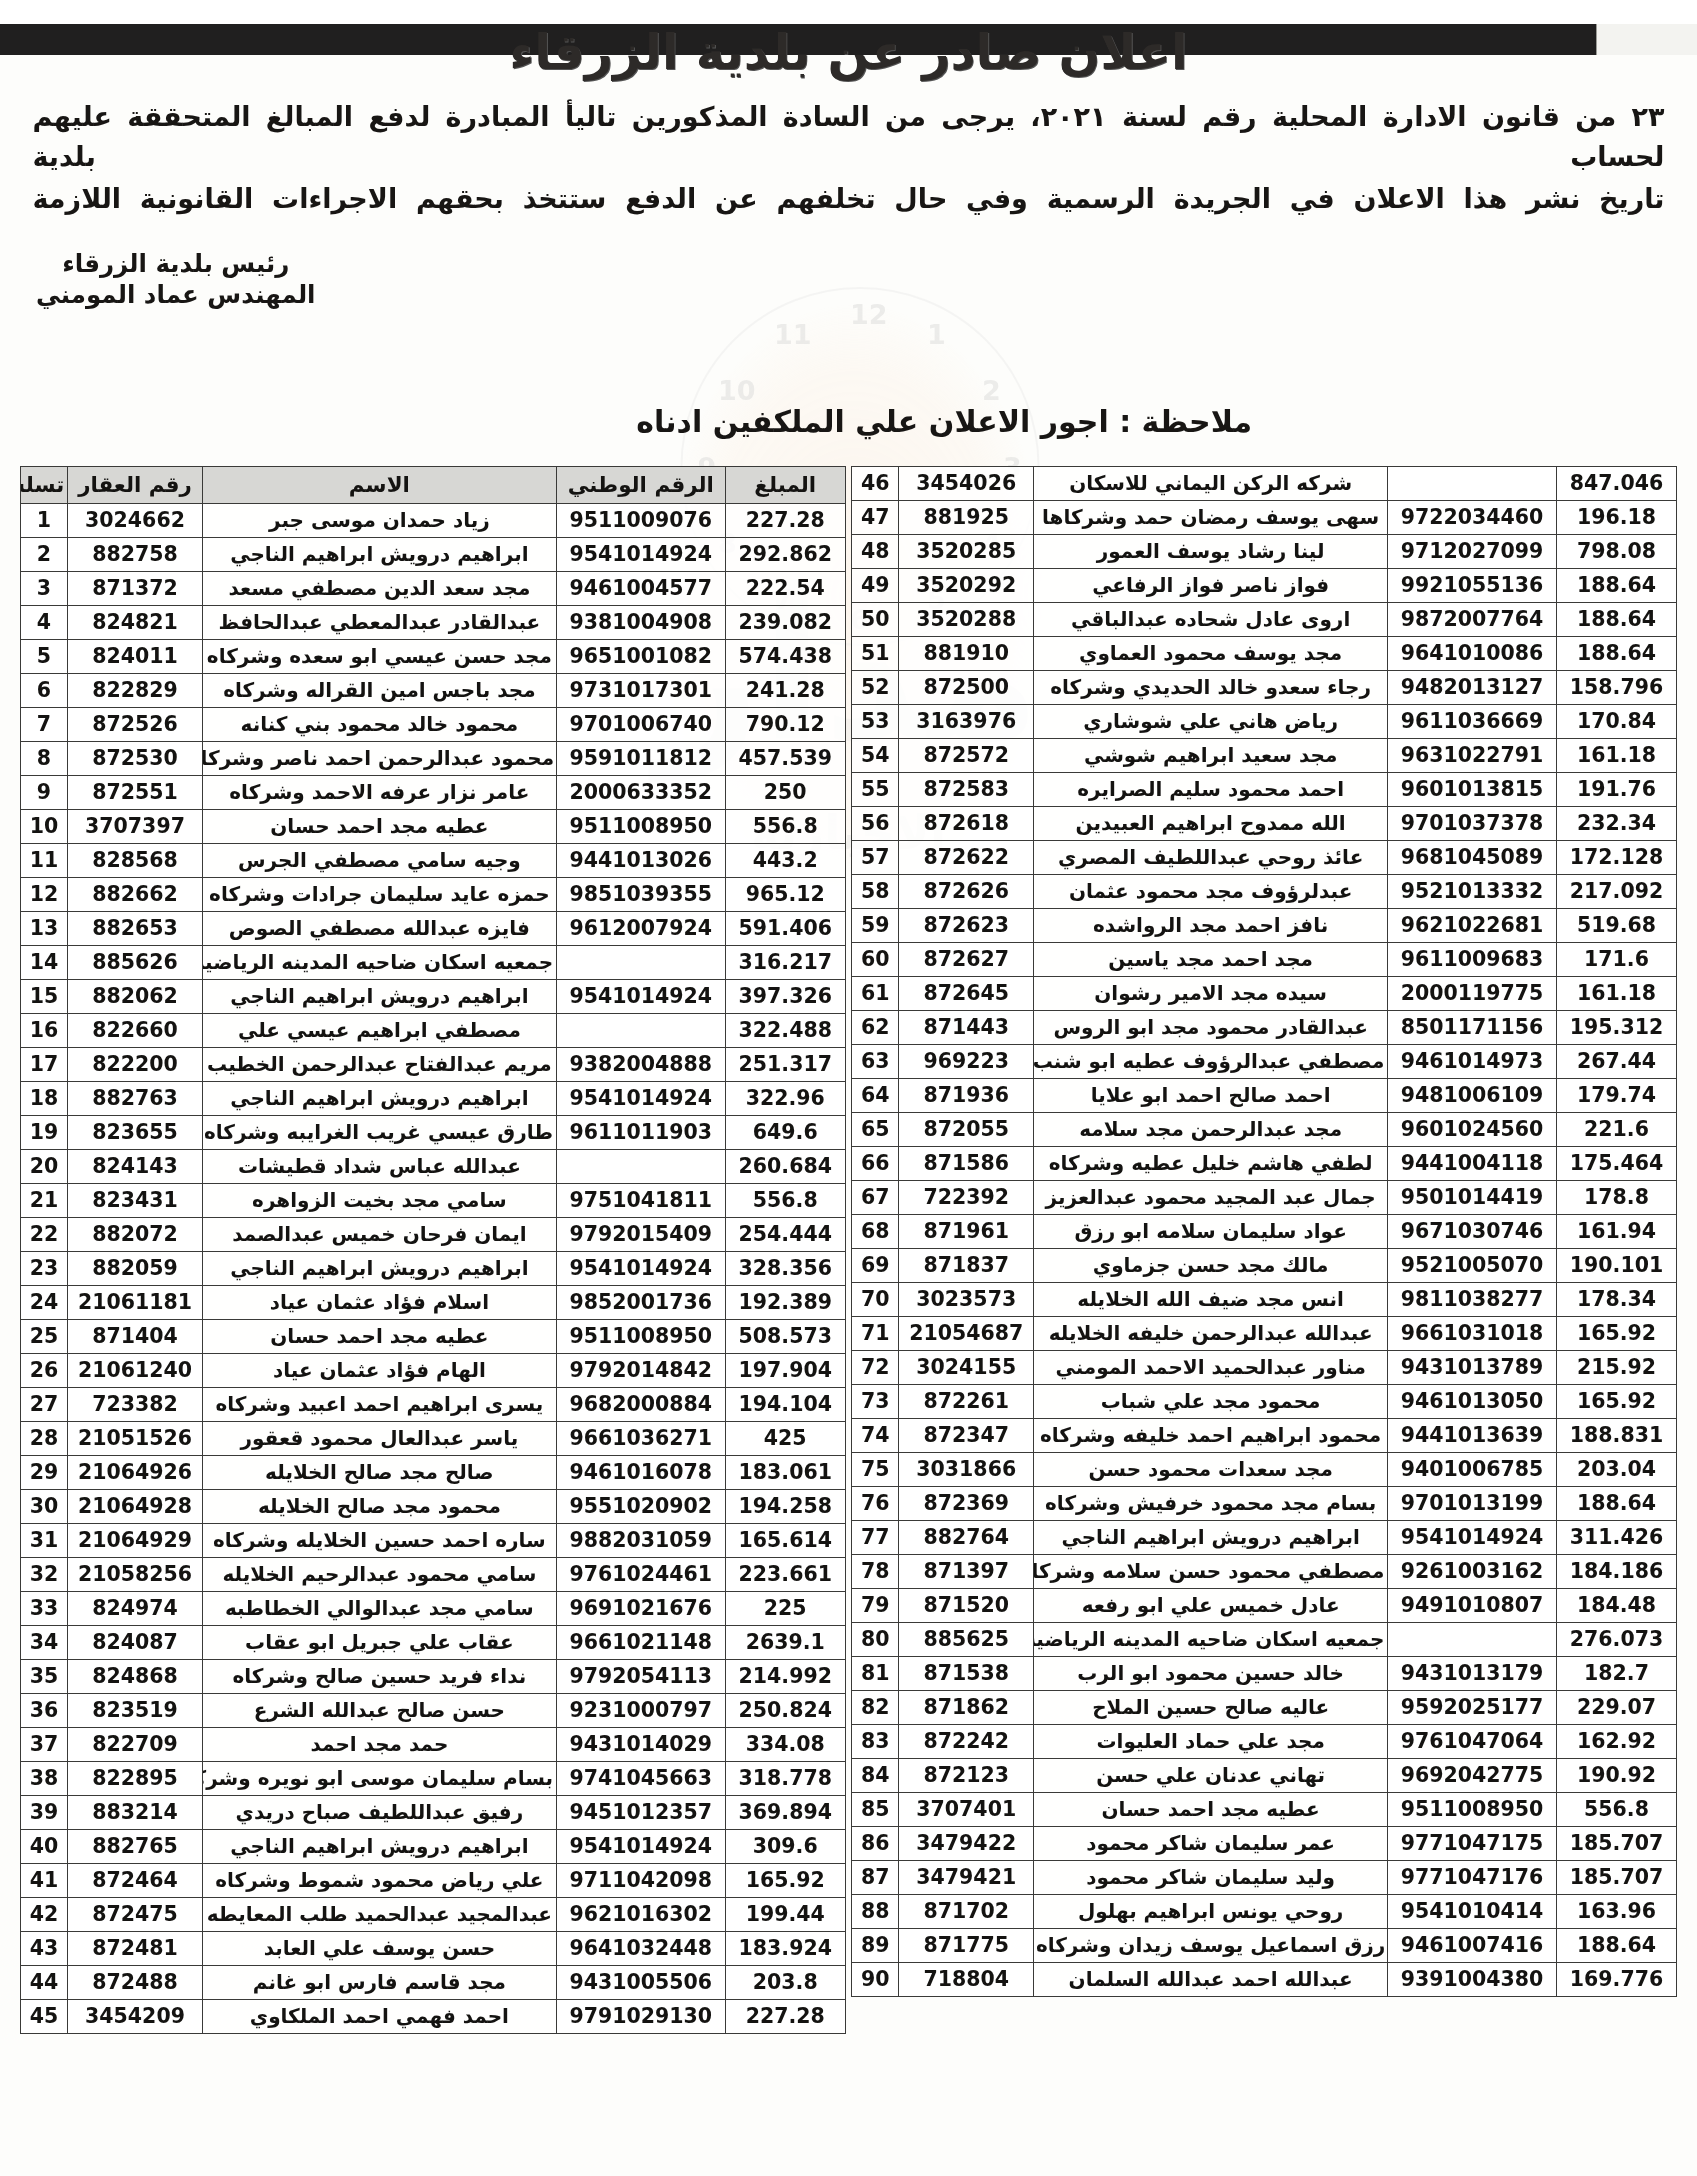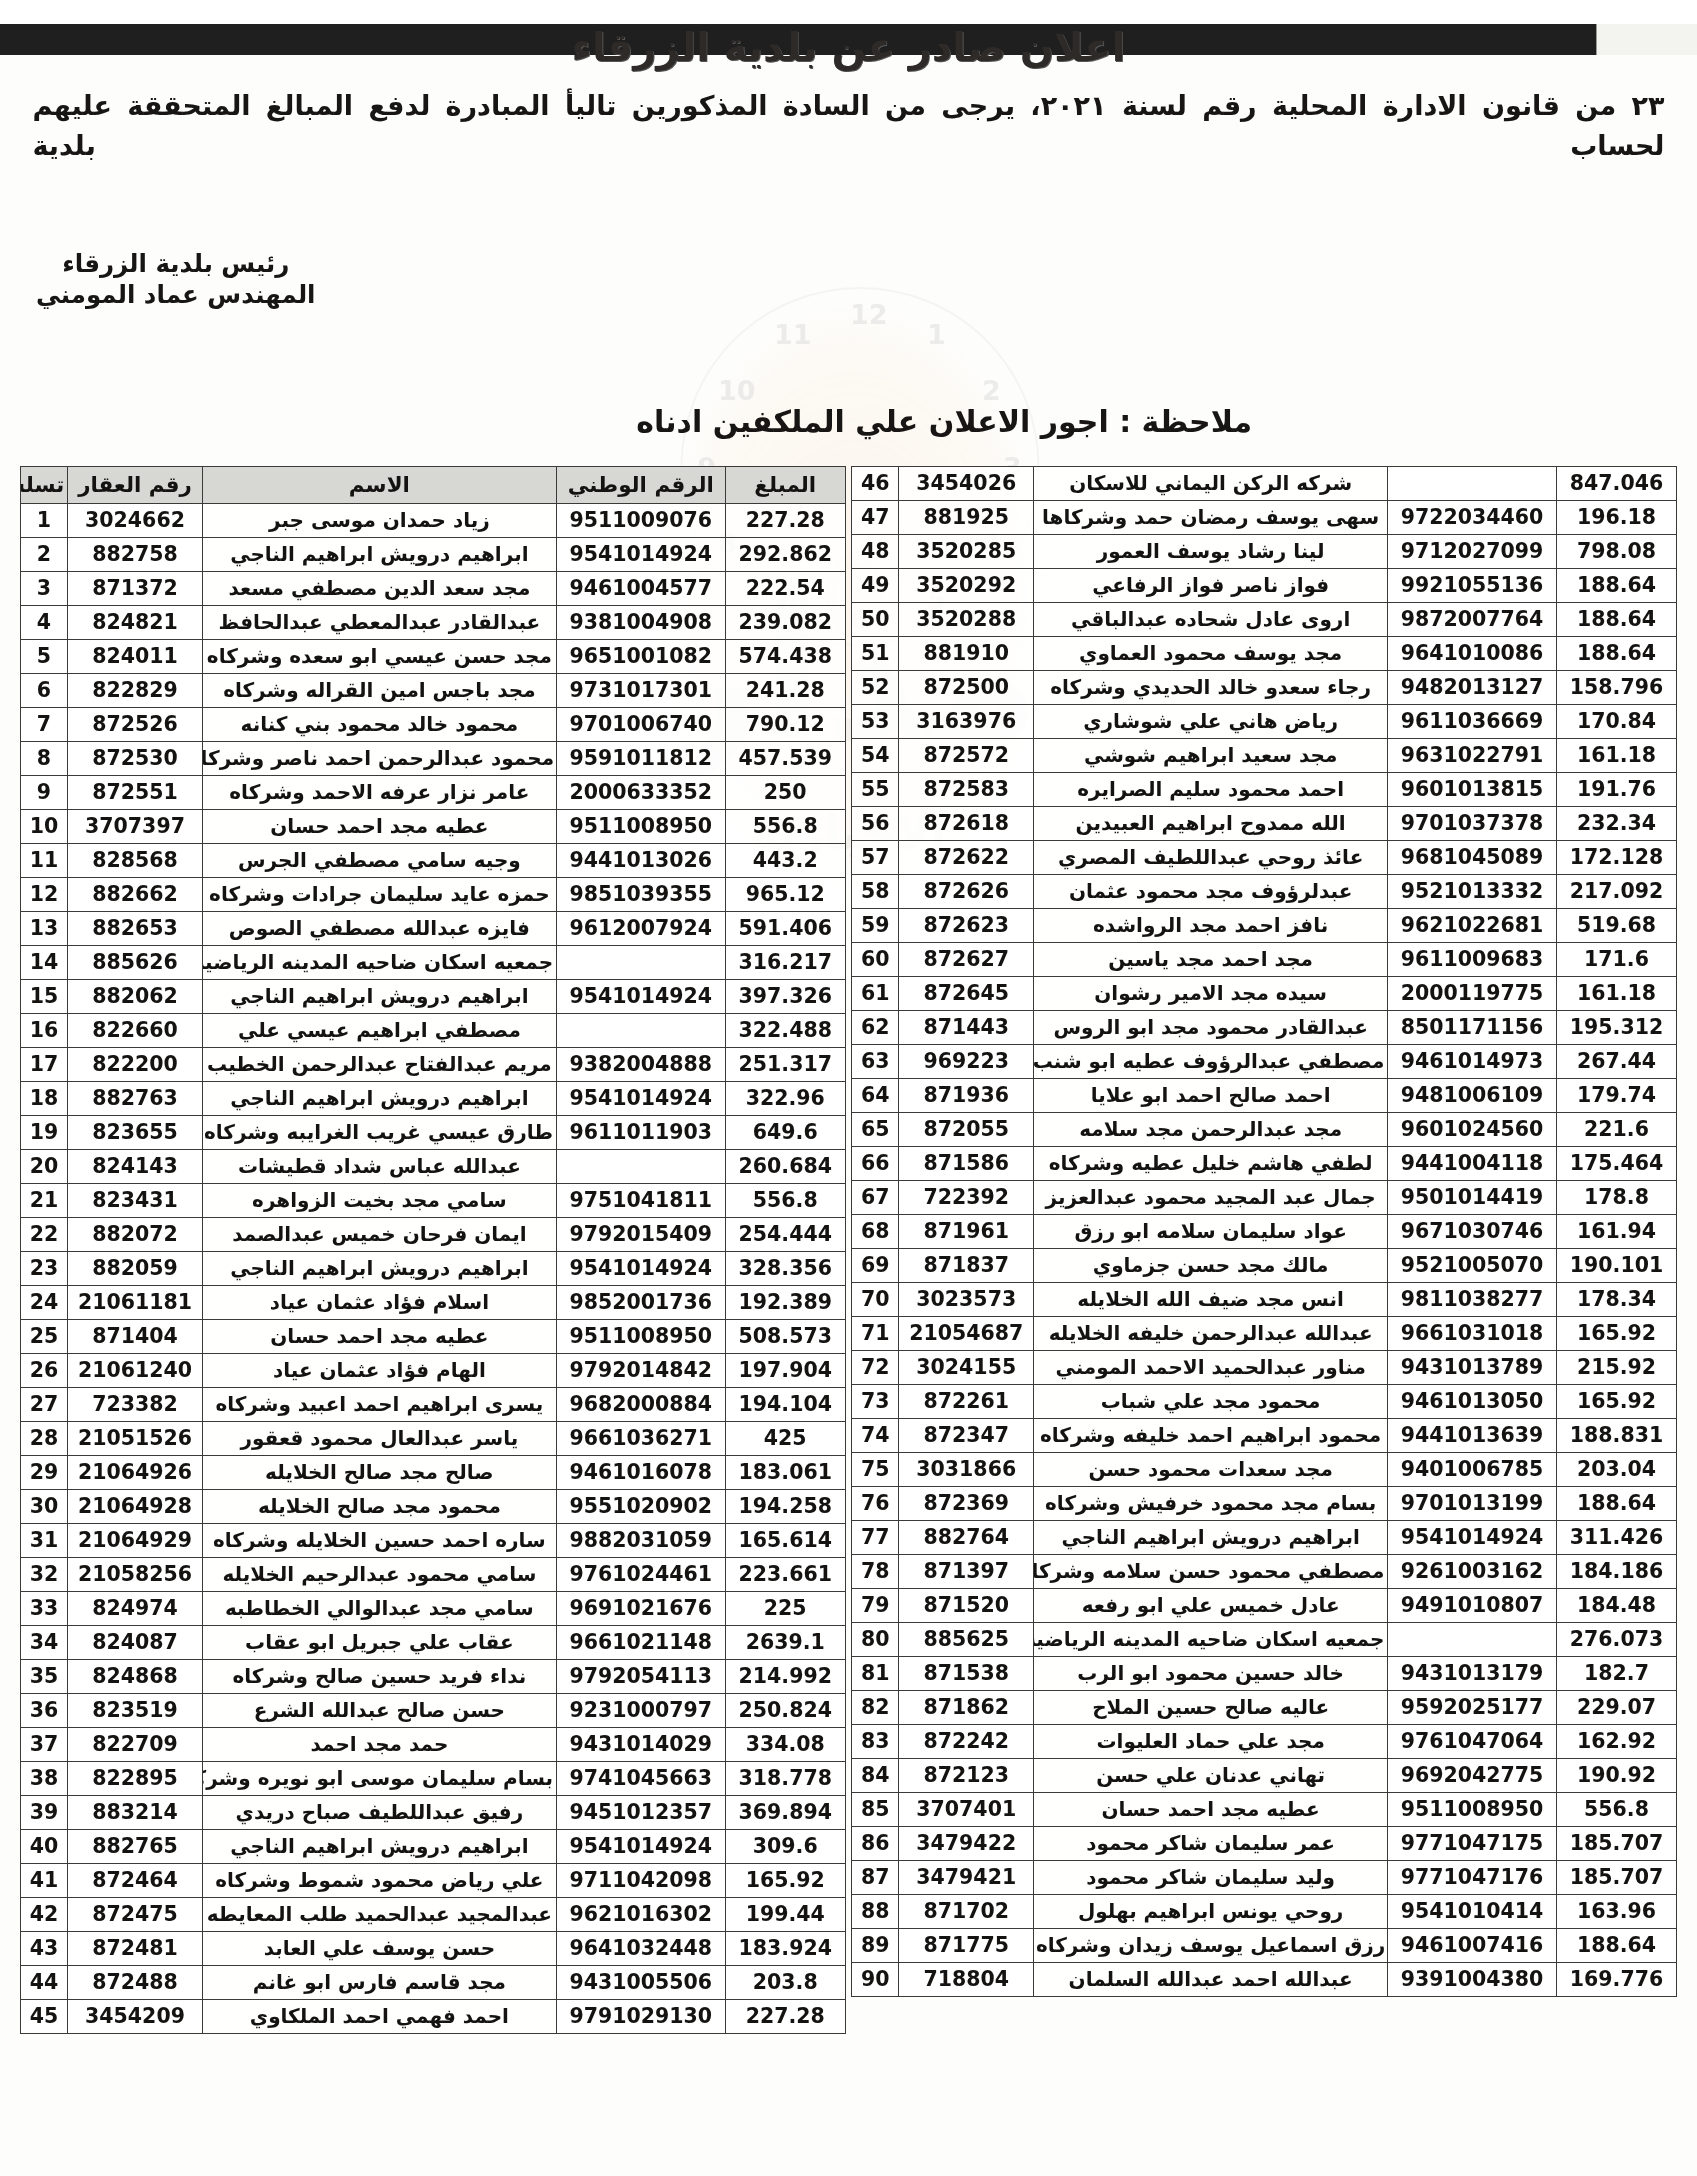--- a/index.html
+++ b/index.html
@@ -89,21 +89,21 @@
     font-weight: bold;
   }
   
   .content {
     position: relative;
     z-index: 2;
     padding: 0 27px;
   }
   .doc-title {
     text-align: center;
-    font-size: 40px;
+    font-size: 49px;
     font-weight: bold;
     color: #2d2a28;
     margin-top: 23.6px;
     letter-spacing: 0.9px;
     text-shadow: 0.9px 0.9px 0 #555;
   }
   .doc-body {
     margin-top: 16.4px;
     font-size: 27px;
     font-weight: bold;
@@ -208,20 +208,21 @@
       </div>
     <div class="wm-text">مدار</div>
     <div class="wm-sub">الاخبارية</div>
   </div>
 
   <div class="content">
     <div class="doc-title">اعلان صادر عن بلدية الزرقاء</div>
 
     <div class="doc-body">
       <p>٢٣ من قانون الادارة المحلية رقم لسنة ٢٠٢١، يرجى من السادة المذكورين تاليأ المبادرة لدفع المبالغ المتحققة عليهم لحساب بلدية</p>
+      <p>تاريخ نشر هذا الاعلان في الجريدة الرسمية وفي حال تخلفهم عن الدفع ستتخذ بحقهم الاجراءات القانونية اللازمة</p>
     </div>
   </div>
 
   <div class="sign-block">
     <div>رئيس بلدية الزرقاء</div>
     <div>المهندس عماد المومني</div>
   </div>
 
   <div class="note-line">ملاحظة : اجور الاعلان علي الملكفين ادناه</div>
 

